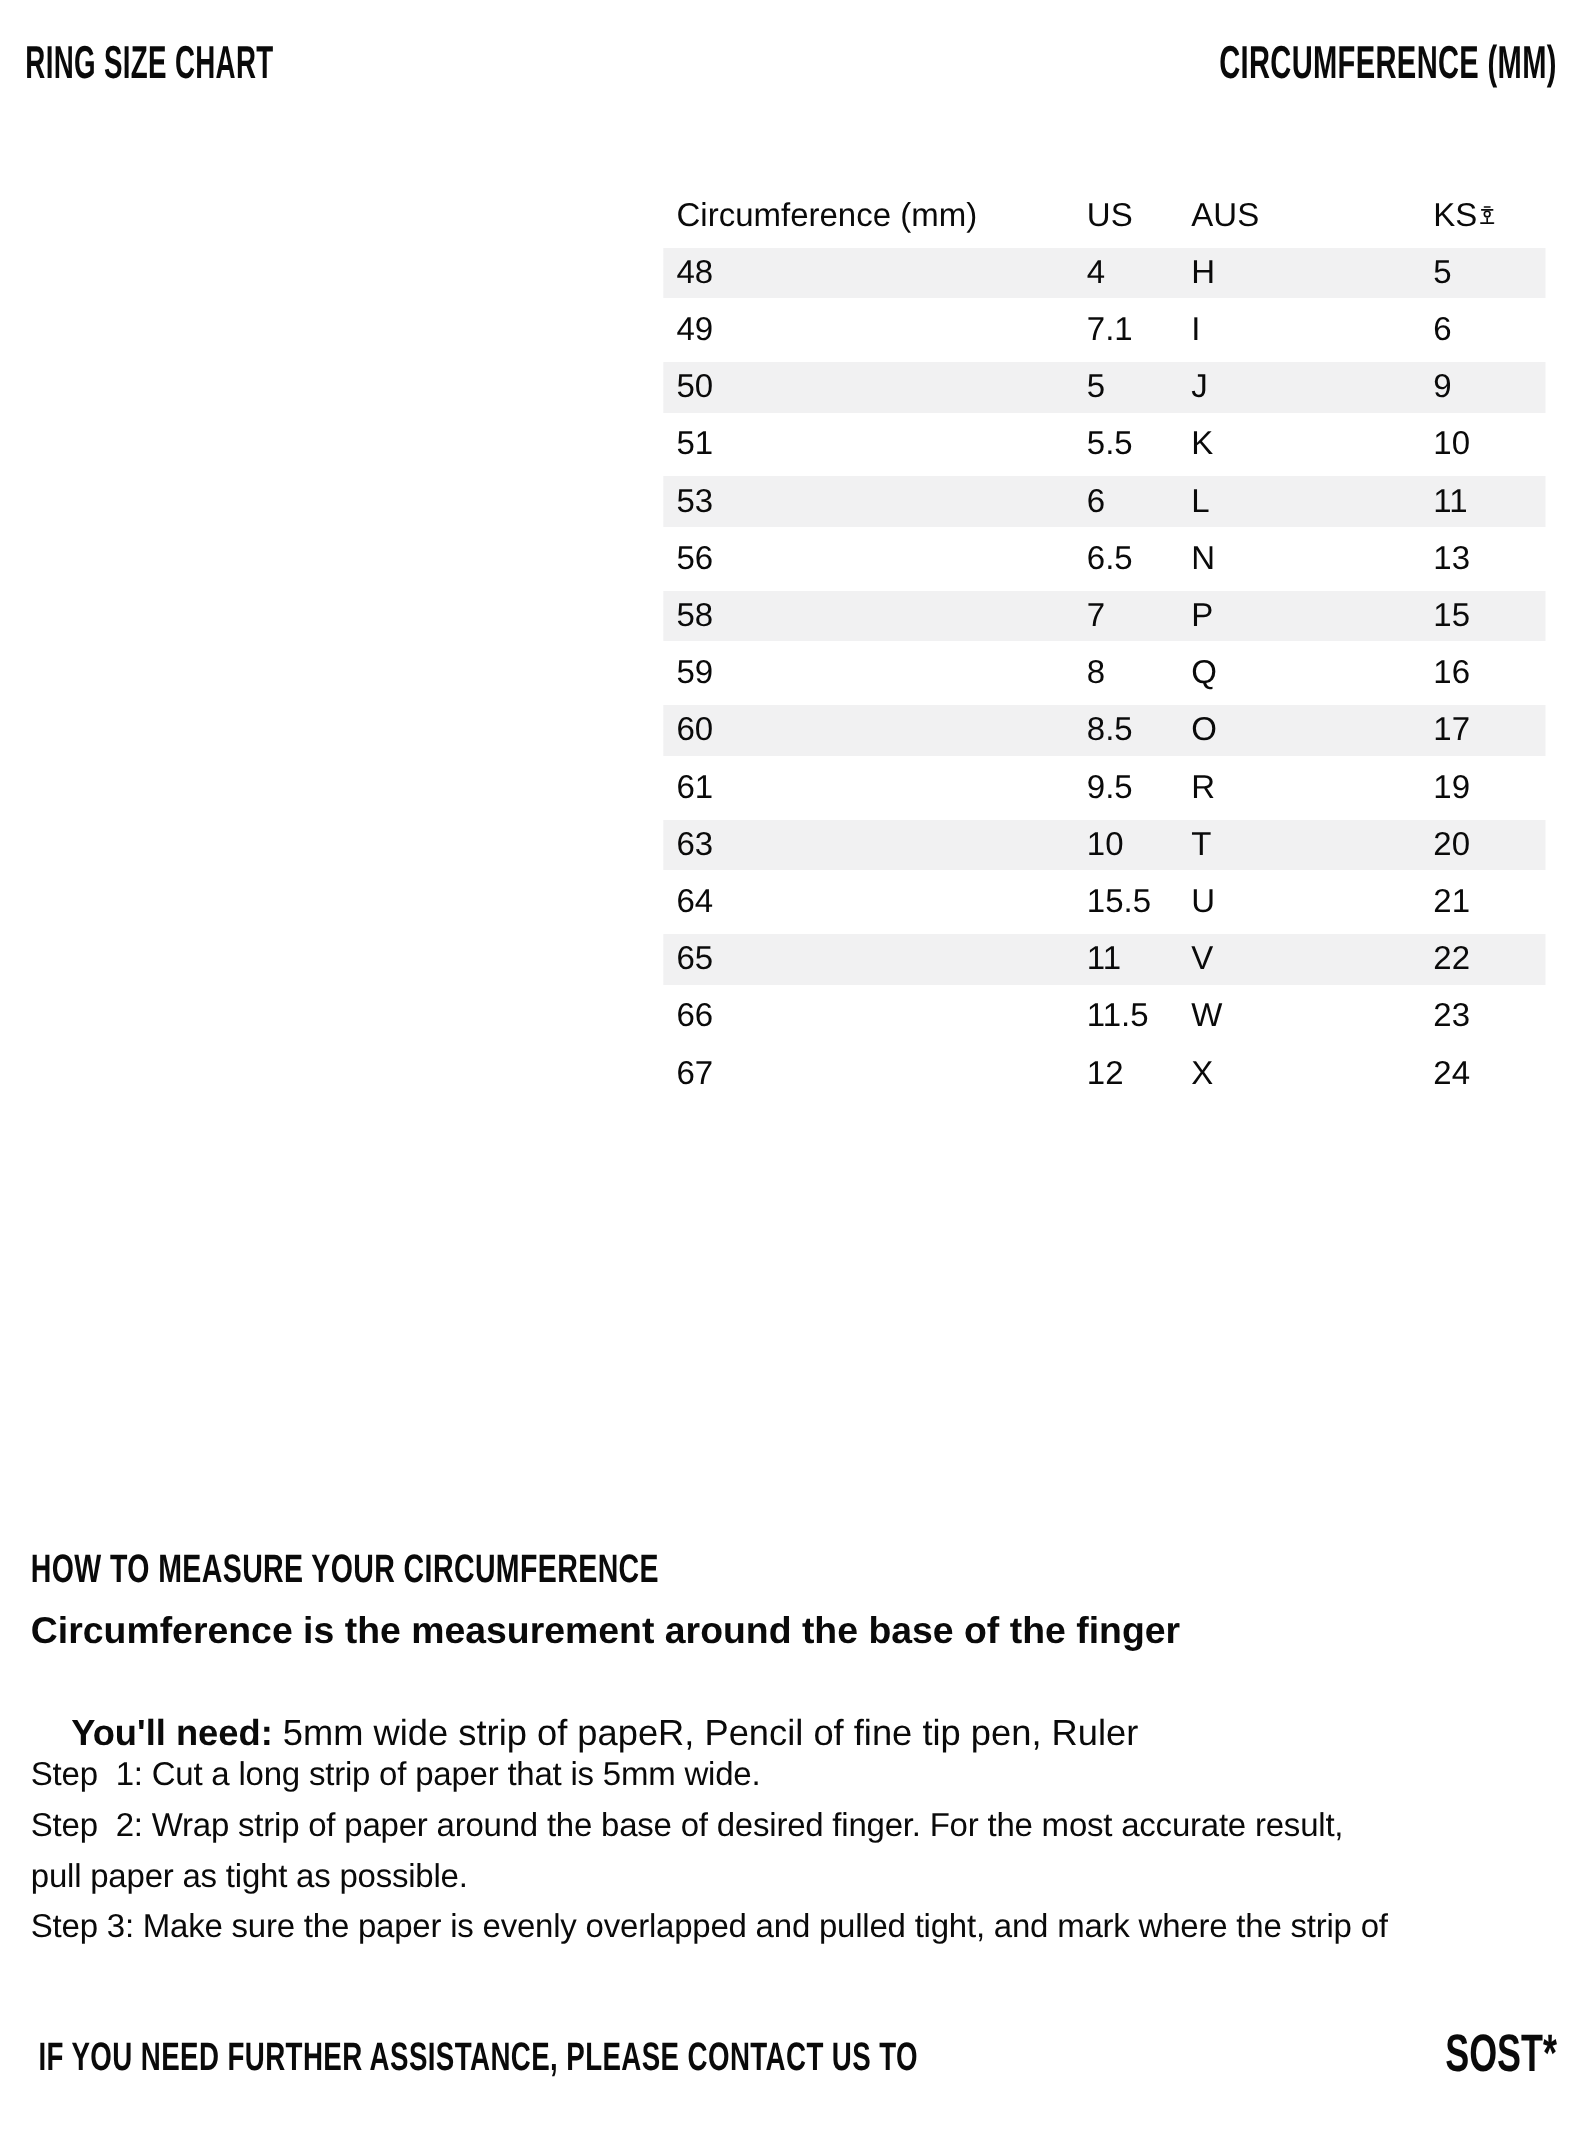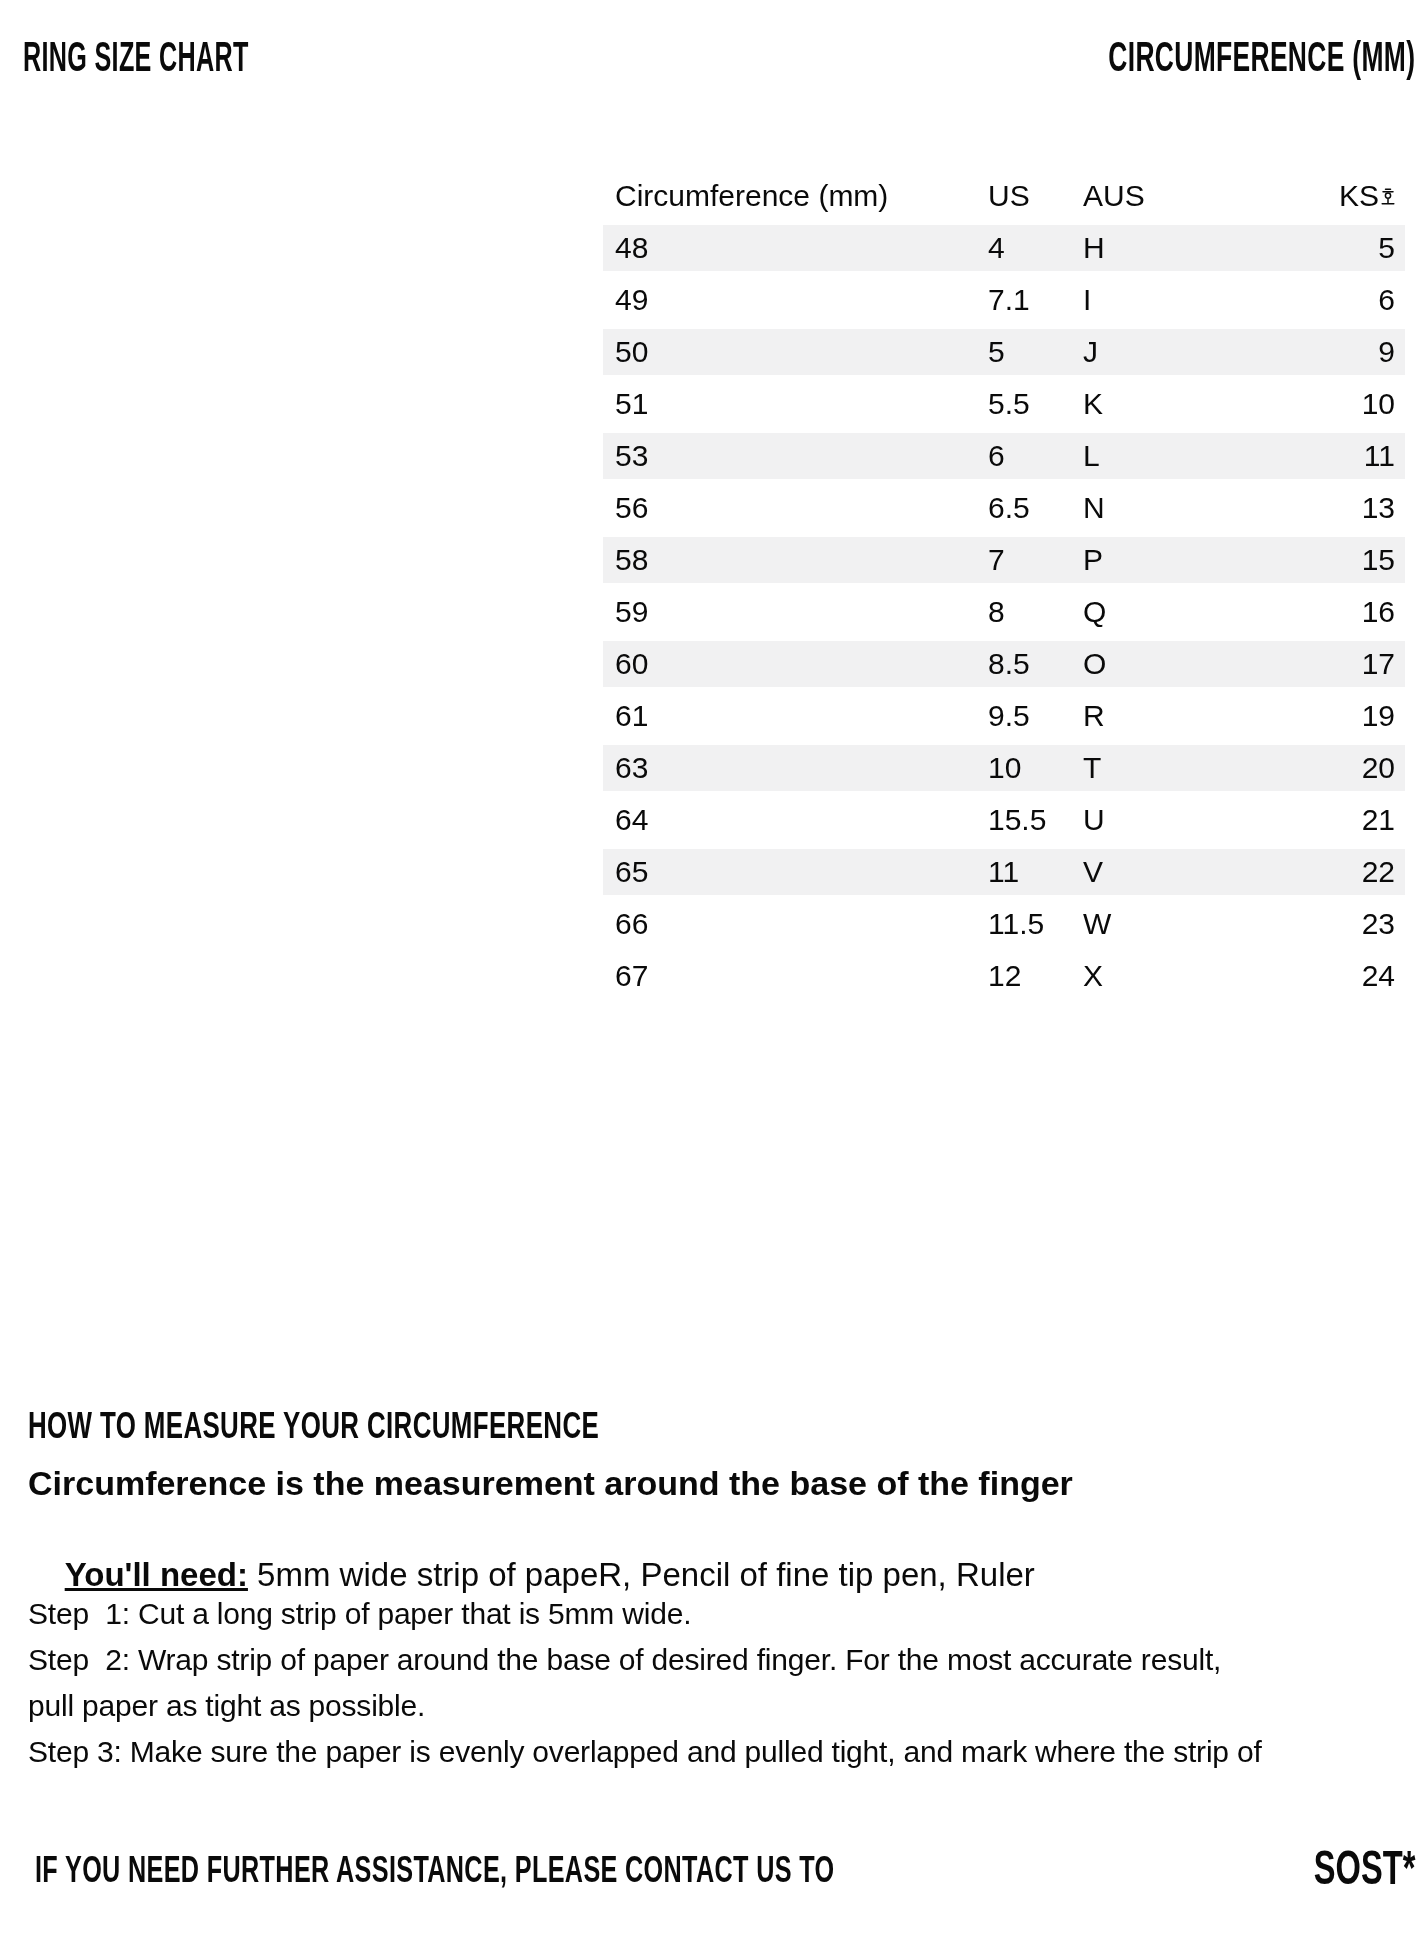--- a/index.html
+++ b/index.html
@@ -30,30 +30,30 @@
   
   #size-table{left:603px;top:170px;width:802px;font-size:30px;}
   .t-row{position:relative;height:52px;line-height:52px;}
   .t-row.shaded{
     background:linear-gradient(to bottom,#ffffff 3px,var(--stripe) 3px,var(--stripe) 49px,#ffffff 49px);
   }
   .cell{position:absolute;top:0;height:52px;white-space:nowrap;}
   .c-circ{left:12px;}
   .c-us{left:385px;}
   .c-aus{left:480px;}
-  .c-ks{left:700px;width:92px;text-align:right;}
+  .c-ks{left:700px;width:92px;text-align:left;}
   .t-header .cell{font-weight:400;}
   .ks-suffix-icon{display:inline-block;margin-left:2px;}
 
   
   .howto-heading{left:28px;top:1400px;font-size:36px;line-height:52px;}
   .howto-heading .cond{transform:scaleX(.72);transform-origin:left center;}
   .intro-bold{left:28px;top:1460px;font-size:34px;line-height:46px;font-weight:700;white-space:pre;}
   .need-line{left:28px;top:1506px;font-size:33px;line-height:46px;white-space:pre;}
-  .need-line b{font-weight:700;text-decoration:underline;}
+  .need-line b{font-weight:700;}
   .steps{left:28px;top:1591px;font-size:30px;line-height:46px;}
   .step-line{white-space:pre;letter-spacing:-0.2px;}
 
   
   .footer-assist{left:35px;top:1840px;font-size:36px;line-height:60px;}
   .footer-assist .cond{transform:scaleX(.70);transform-origin:left center;}
   .footer-email{left:905px;top:1840px;font-size:36px;line-height:60px;}
   .footer-email .cond{transform:scaleX(.70);transform-origin:left center;}
   .footer-brand{right:21px;top:1836px;font-size:48px;line-height:64px;text-align:right;}
   .footer-brand .cond{transform:scaleX(.68);transform-origin:right center;letter-spacing:0;}

